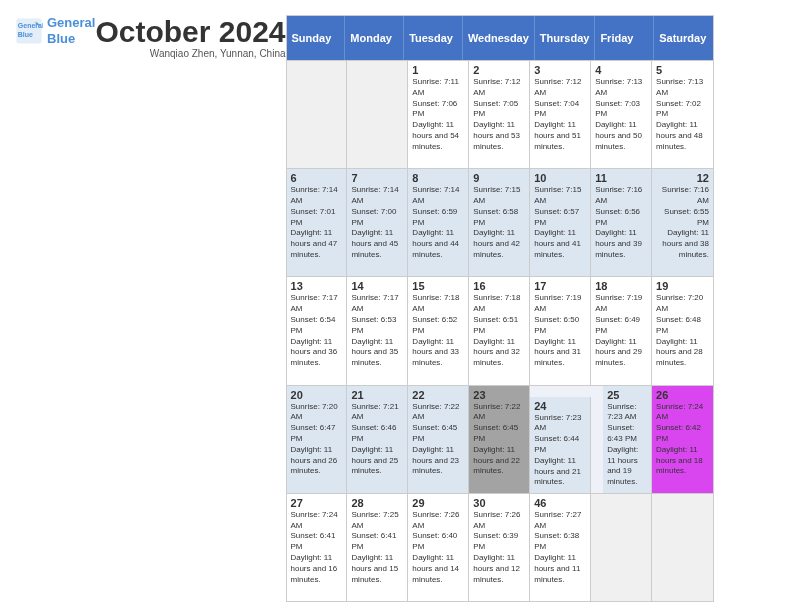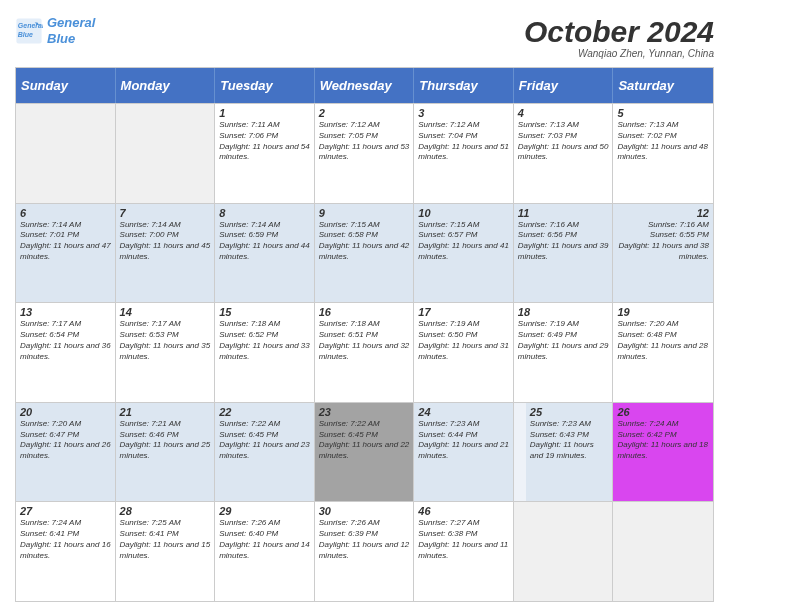--- a/index.html
+++ b/index.html
@@ -8,22 +8,21 @@
       height: 612px;
       font-family: Arial, sans-serif;
       background: #fff;
       overflow: hidden;
     }
     .page {
       width: 729px;
       height: 612px;
       padding: 15px 15px 10px 15px;
       display: flex;
-      flex-direction: column;
-      font-style: italic;
+      flex-direction: row;
     }
     .header {
       display: flex;
       justify-content: space-between;
       align-items: flex-start;
       margin-bottom: 8px;
     }
     .logo {
       display: flex;
       align-items: center;
@@ -55,23 +54,23 @@
       font-size: 10px;
       color: #555;
     }
     .calendar-header-row {
       display: grid;
       grid-template-columns: repeat(7, 1fr);
       background: #4472C4;
     }
     .calendar-header-cell {
       color: #fff;
-      font-size: 13px;
-      font-weight: bold;
-      padding: 10px 5px;
+      font-size: 11px;
+      font-weight: bold;
+      padding: 16px 5px;
       text-align: left;
       border-right: 1px solid #6690d0;
     }
     .calendar-header-cell:last-child {
       border-right: none;
     }
     .calendar-body {
       display: flex;
       flex-direction: column;
       flex: 1;
@@ -249,21 +248,21 @@
             <div class="cell-info">Sunrise: 7:21 AM<br>Sunset: 6:46 PM<br>Daylight: 11 hours and 25 minutes.</div>
           </div>
           <div class="calendar-cell" style="background: rgb(220, 230, 241);">
             <span class="cell-date">22</span>
             <div class="cell-info">Sunrise: 7:22 AM<br>Sunset: 6:45 PM<br>Daylight: 11 hours and 23 minutes.</div>
           </div>
           <div class="calendar-cell" style="background: #a3a3a3;">
             <span class="cell-date">23</span>
             <div class="cell-info">Sunrise: 7:22 AM<br>Sunset: 6:45 PM<br>Daylight: 11 hours and 22 minutes.</div>
           </div>
-          <div class="calendar-cell" style="background: rgb(220, 230, 241);">
+          <div class="calendar-cell" style="background: rgb(220, 230, 241); margin-top: 11px;">
             <span class="cell-date">24</span>
             <div class="cell-info">Sunrise: 7:23 AM<br>Sunset: 6:44 PM<br>Daylight: 11 hours and 21 minutes.</div>
           </div>
           <div class="calendar-cell" style="background: rgb(220, 230, 241); margin-left: 12px;">
             <span class="cell-date">25</span>
             <div class="cell-info">Sunrise: 7:23 AM<br>Sunset: 6:43 PM<br>Daylight: 11 hours and 19 minutes.</div>
           </div>
           <div class="calendar-cell" style="background: #d946ef;">
             <span class="cell-date">26</span>
             <div class="cell-info">Sunrise: 7:24 AM<br>Sunset: 6:42 PM<br>Daylight: 11 hours and 18 minutes.</div>

